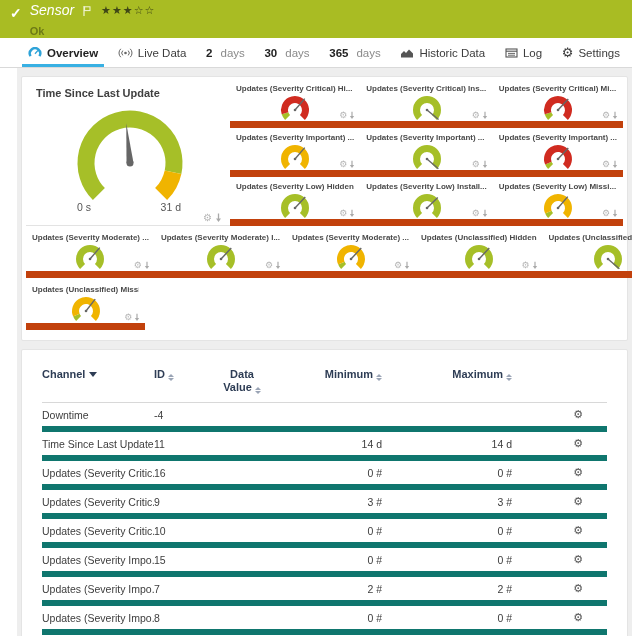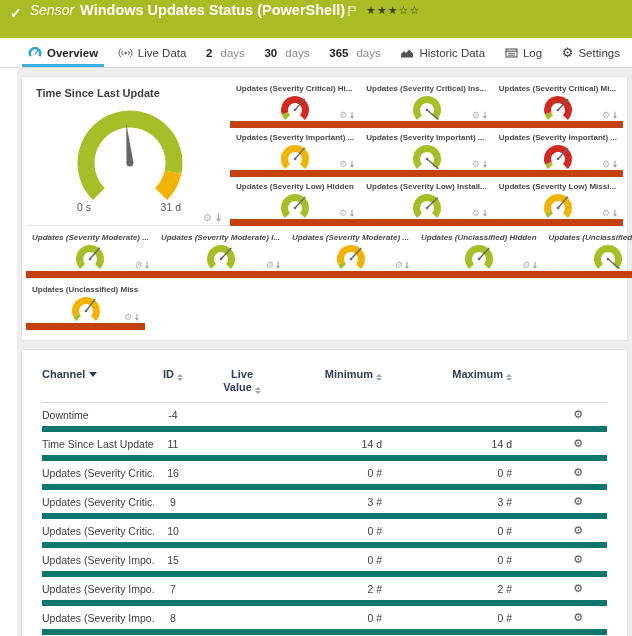--- a/index.html
+++ b/index.html
@@ -39,41 +39,41 @@
   .panel-gauges{padding:2px 4px 10px;}
   .row-top{display:flex;}
   .big-tile{width:222px;box-sizing:border-box;padding:8px 6px 0 10px;
     border-bottom:1px solid #e3e3e3;position:relative;}
   .big-title{font-size:11px;font-weight:bold;color:#3f3f3f;}
   .big-gauge-wrap{width:186px;margin:2px auto 0;}
   .big-gauge-wrap svg{display:block;}
   .big-labels{display:flex;justify-content:space-between;box-sizing:border-box;width:186px;
     margin:-8px auto 0;padding:0 42px 2px 40px;font-size:10.5px;color:#555;}
   .grid3{flex:1;display:grid;grid-template-columns:repeat(3,1fr);}
-  .grid5{display:grid;grid-template-columns:repeat(5,1fr);font-style:italic;}
+  .grid5{display:grid;grid-template-columns:repeat(5,1fr);}
   .grid1{width:20%;}
   .tile{border-bottom:7px solid #c2410c;position:relative;padding:5px 6px 1px;
     box-sizing:border-box;height:49px;}
   .grid5 .tile,.grid1 .tile{height:52px;padding-top:7px;}
   .tile-title{font-size:8px;font-weight:bold;color:#4a4a4a;white-space:nowrap;
     overflow:hidden;line-height:10px;}
   .tile svg{display:block;margin:1px auto 0;}
   .tile-icons{position:absolute;right:5px;bottom:1px;display:flex;gap:2px;align-items:flex-end;}
   .tile-icons .tgear{font-size:9px;color:#b5b5b5;line-height:1;}
   .big-icons{position:absolute;right:8px;bottom:2px;display:flex;gap:3px;align-items:flex-end;}
   .big-icons .tgear{font-size:10px;color:#b5b5b5;line-height:1;}
   
   .panel-table{margin-top:8px;padding:10px 20px 0;min-height:280px;}
   table{width:100%;border-collapse:collapse;table-layout:fixed;}
   th{font-size:11px;color:#2e3d55;font-weight:bold;padding:8px 0 8px;
     border-bottom:1px solid #d8d8d8;vertical-align:top;}
   td{font-size:10.5px;color:#3d3d3d;height:23px;padding:0;border-bottom:6px solid #0f766e;
     white-space:nowrap;overflow:hidden;}
   .c-channel{text-align:left;}
-  .c-id{text-align:center;}
+  .c-id{text-align:left;}
   .c-last{text-align:center;}
   .c-min,.c-max{text-align:right;}
   .c-gear{text-align:right;padding-right:24px;}
   td.c-gear .gearrow{font-size:11px;color:#555;cursor:pointer;}
   .hdr-2line{display:inline-block;text-align:center;line-height:13px;}
   
   .sorters{display:inline-flex;flex-direction:column;gap:1px;margin-left:3px;vertical-align:1px;}
   .tri-up{width:0;height:0;border-left:3px solid transparent;border-right:3px solid transparent;
     border-bottom:3.5px solid #9aa4b5;}
   .tri-down{width:0;height:0;border-left:3px solid transparent;border-right:3px solid transparent;
@@ -82,29 +82,29 @@
     border-right:4px solid transparent;border-top:5px solid #2e3d55;margin-left:4px;vertical-align:1px;}
 </style>
 </head>
 <body>
 
 <div class="topbar">
   <span class="check">✓</span>
   <div class="titlebox">
     <div class="line1">
       <span class="kind">Sensor</span>
-      <span class="stitle">Windows Updates Status (PowerShell)</span>
       <span class="flag">
         <svg width="8" height="10" viewBox="0 0 8 10">
             <line x1="1" y1="0" x2="1" y2="10" stroke="#f2f5d8" stroke-width="1.2"></line>
             <rect x="1.6" y="0.8" width="5.4" height="3.8" fill="none" stroke="#f2f5d8" stroke-width="1"></rect>
           </svg>
       </span>
       <span class="stars">★★★☆☆</span>
     </div>
+    <div class="status">Ok</div>
   </div>
 </div>
 
 <div class="tabs">
   <div class="tab active">
     <svg width="14" height="11" viewBox="0 0 14 11">
       <path d="M2.6 9.2 A 5.2 5.2 0 1 1 11.4 9.2" stroke="#2ea3d8" stroke-width="2.4" fill="none"></path>
       <line x1="7" y1="6.8" x2="10" y2="3.4" stroke="#2ea3d8" stroke-width="1.3"></line>
     </svg>
     <span class="tab-label">Overview</span>
@@ -427,21 +427,21 @@
           <th class="c-channel">
             <span>Channel</span><span class="caret-down"></span>
           </th>
           <th class="c-id">
             <span>ID</span><span class="sorters">
                 <span class="tri-up"></span>
                 <span class="tri-down"></span>
               </span>
           </th>
           <th class="c-last">
-            <span class="hdr-2line"><span>Live</span><br>
+            <span class="hdr-2line"><span>Data</span><br>
             <span>Value</span><span class="sorters">
                   <span class="tri-up"></span>
                   <span class="tri-down"></span>
                 </span></span>
           </th>
           <th class="c-min">
             <span>Minimum</span><span class="sorters">
                 <span class="tri-up"></span>
                 <span class="tri-down"></span>
               </span>

